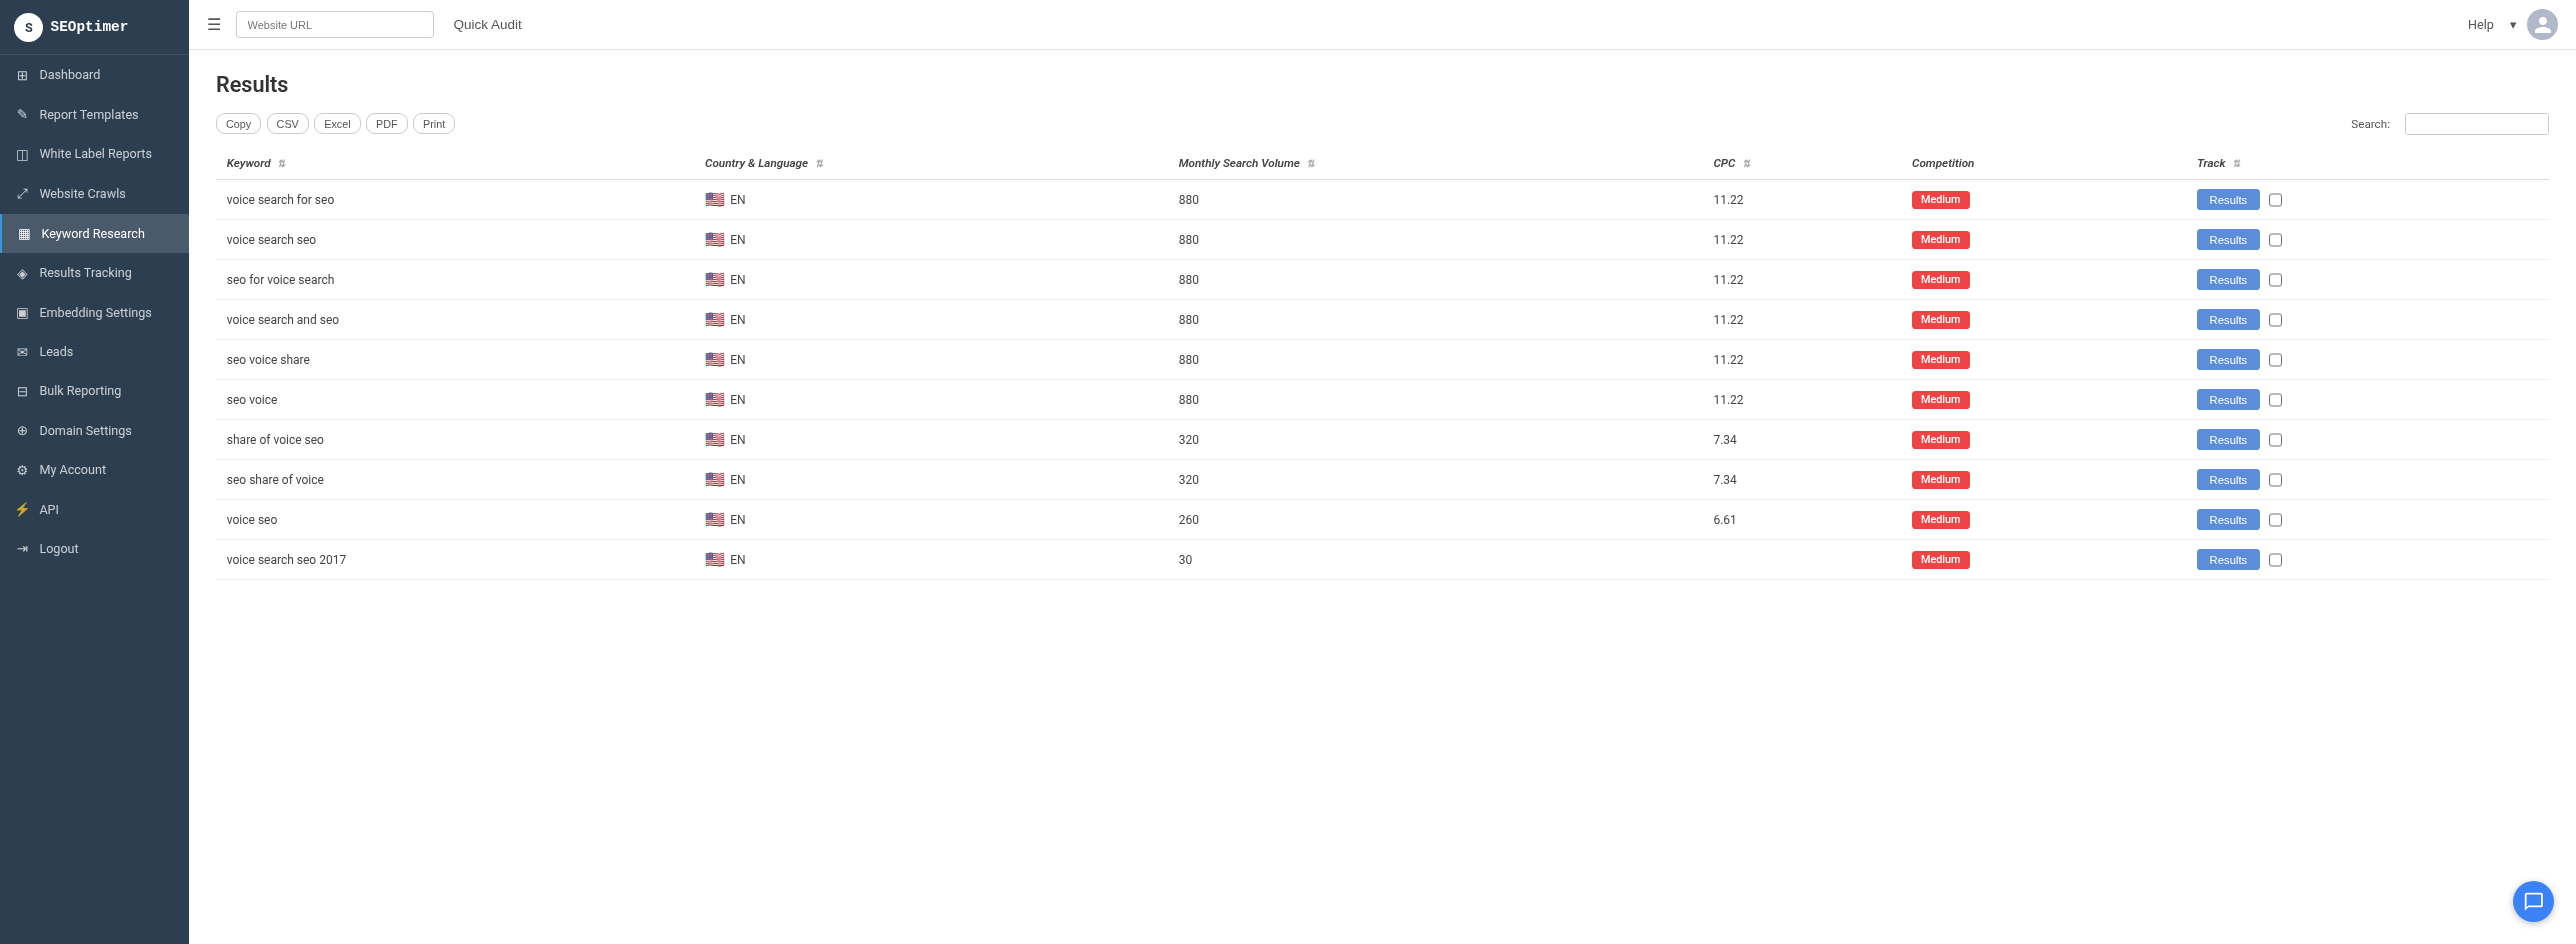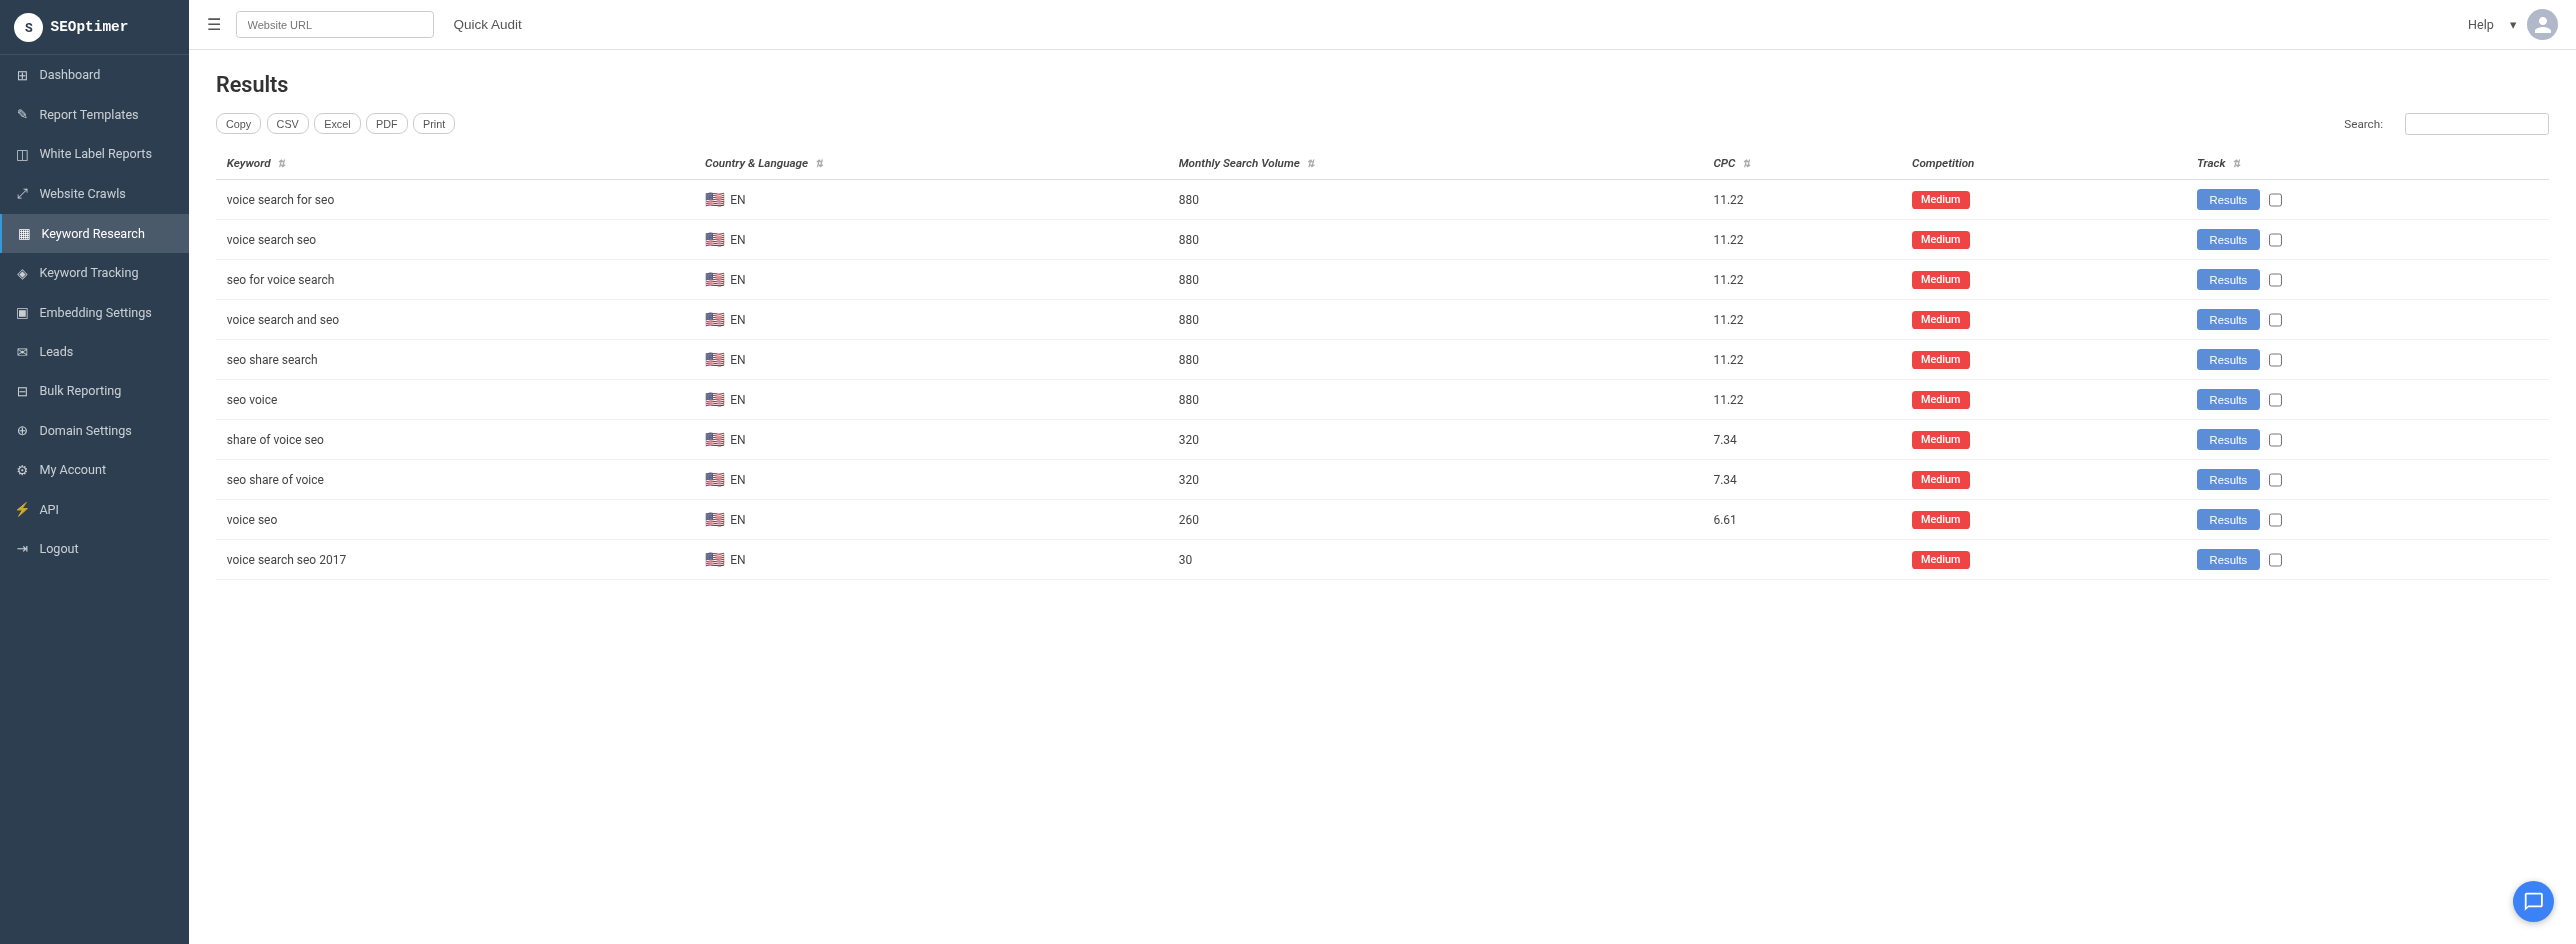--- a/index.html
+++ b/index.html
@@ -153,21 +153,21 @@
       color: #555;
       padding: 3.6px 9px;
       border-radius: 9px;
       font-size: 10.8px;
       cursor: pointer;
     }
     .search-area {
       margin-left: auto;
       display: flex;
       align-items: center;
-      gap: 22px;
+      gap: 15px;
       font-size: 11.7px;
       color: #555;
     }
     .search-input {
       border: 0.9px solid #ccc;
       border-radius: 2.7px;
       padding: 3.6px 7.2px;
       font-size: 11.7px;
       outline: none;
       width: 144px;
@@ -287,21 +287,21 @@
       <div class="nav-item">
         <span class="nav-icon">⤢</span>
       <span>Website Crawls</span>
       </div>
       <div class="nav-item active">
         <span class="nav-icon">▦</span>
       <span>Keyword Research</span>
       </div>
       <div class="nav-item">
         <span class="nav-icon">◈</span>
-      <span>Keyword Tracking</span>
+      <span>Results Tracking</span>
       </div>
       <div class="nav-item">
         <span class="nav-icon">▣</span>
       <span>Embedding Settings</span>
       </div>
       <div class="nav-item">
         <span class="nav-icon">✉</span>
       <span>Leads</span>
       </div>
       <div class="nav-item">
@@ -447,21 +447,21 @@
         <span class="medium-badge">Medium</span>
       </td>
       <td>
         <div class="track-col">
           <button class="results-btn">Results</button>
           <input type="checkbox" class="track-checkbox" style="">
         </div>
       </td>
     </tr>
           <tr>
-      <td>seo share search</td>
+      <td>seo voice share</td>
       <td>
         <div class="flag-cell">
           <span class="flag">🇺🇸</span>
           <span>EN</span>
         </div>
       </td>
       <td>880</td>
       <td>11.22</td>
       <td>
         <span class="medium-badge">Medium</span>

